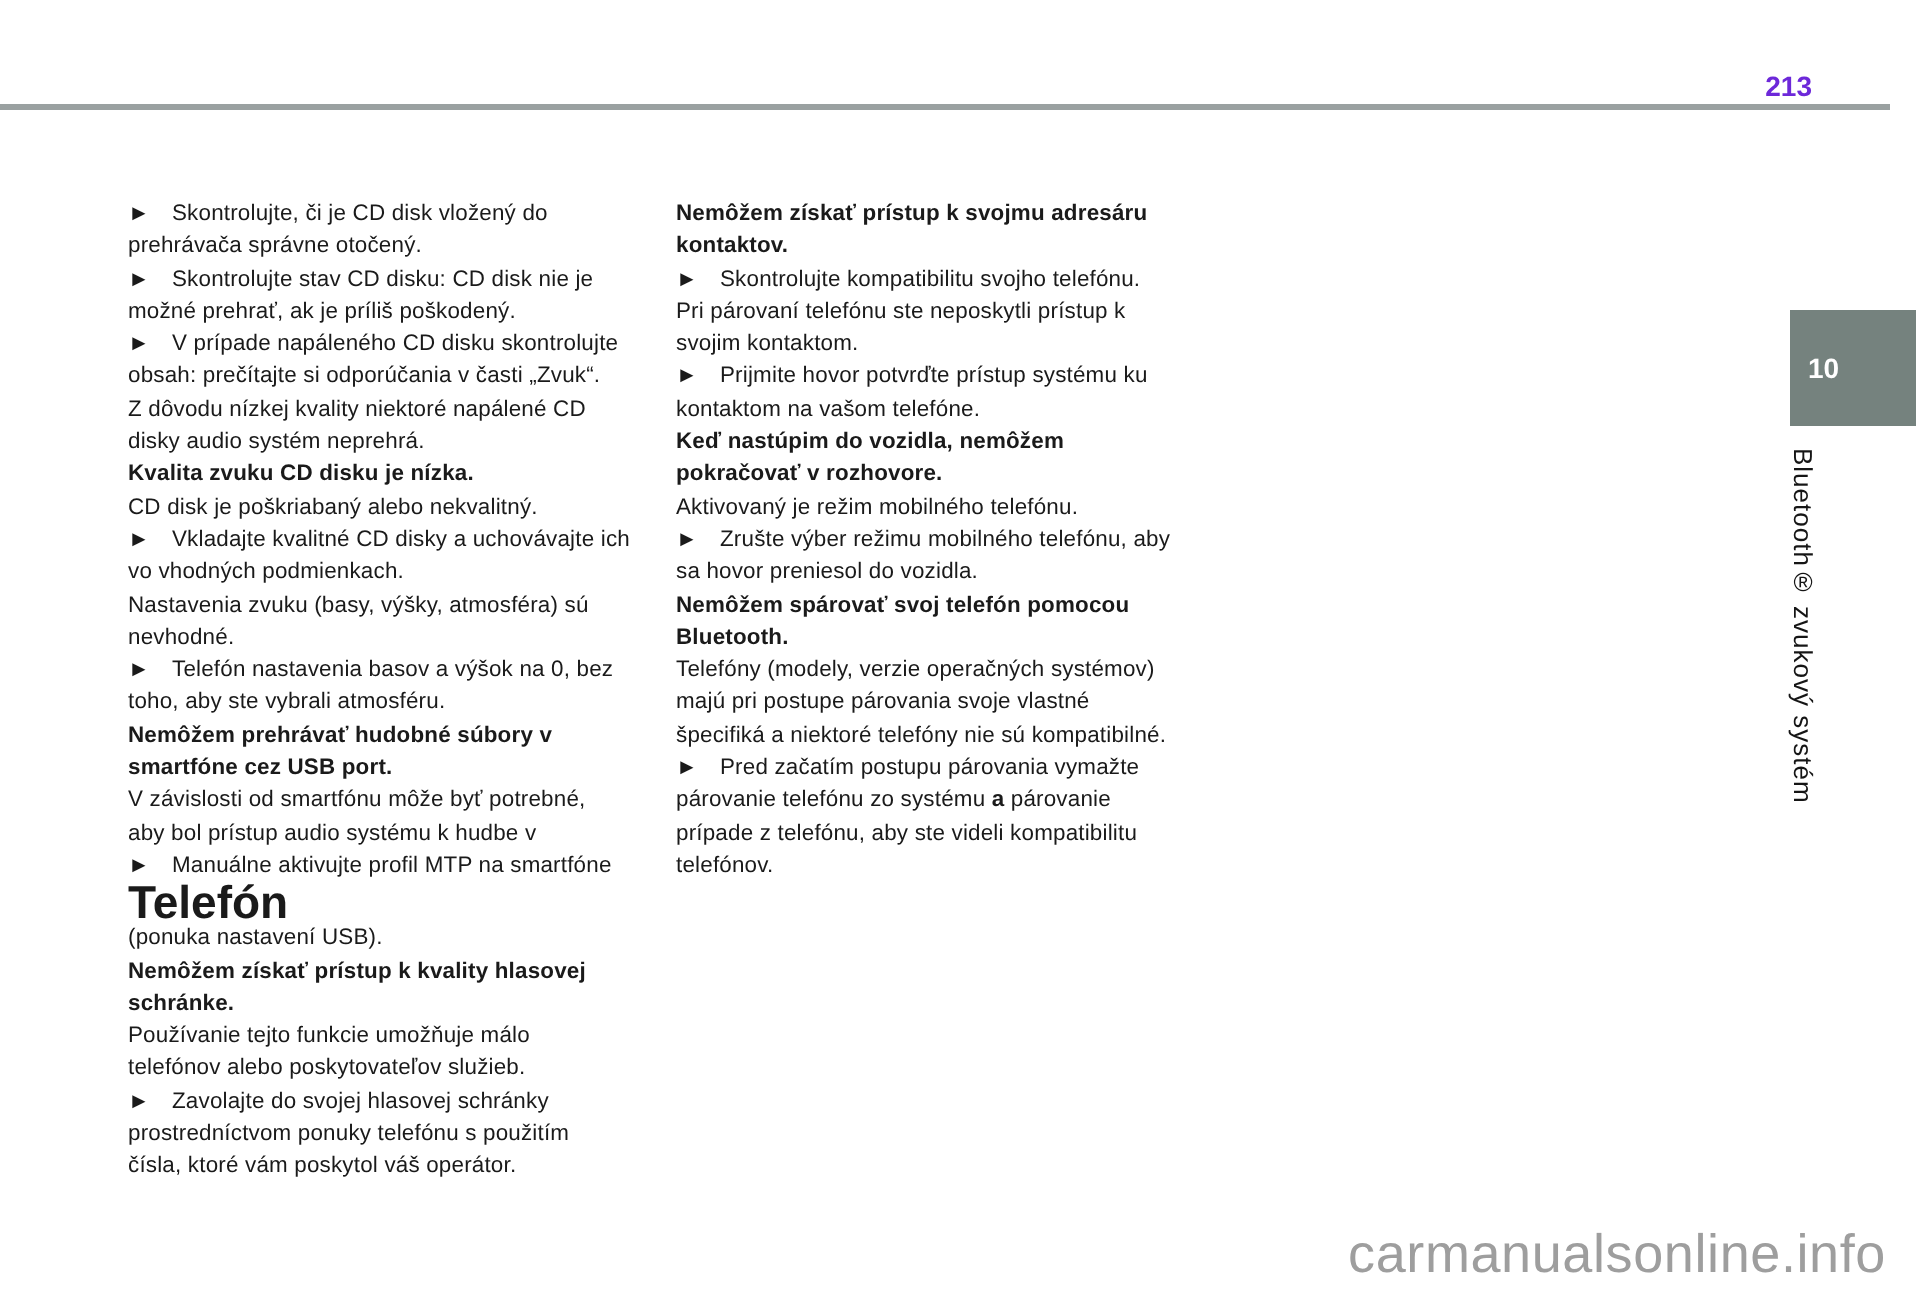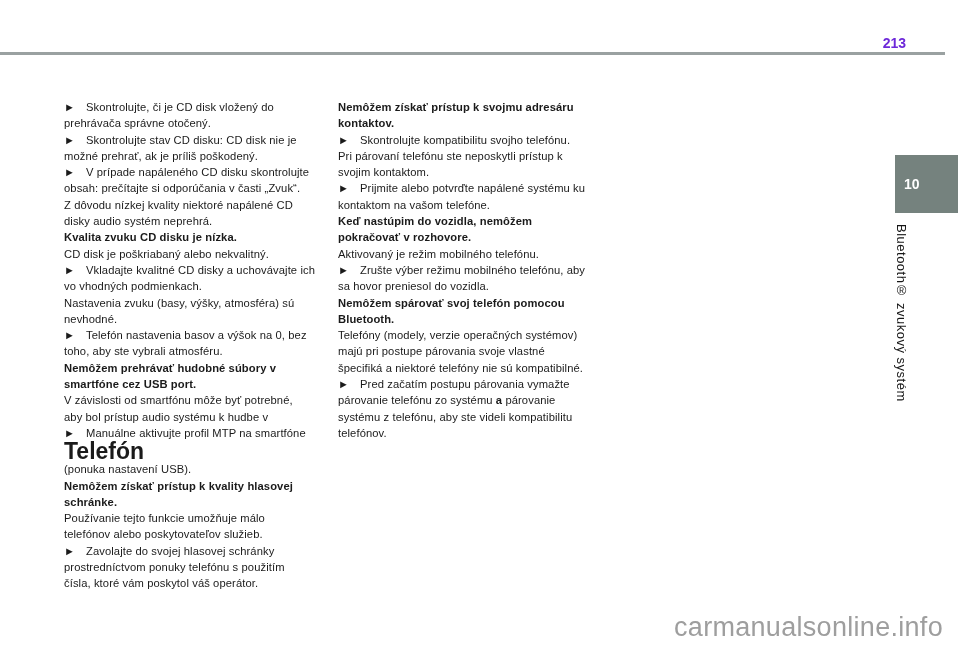--- a/index.html
+++ b/index.html
@@ -143,35 +143,35 @@
       <div class="line"><span class="bullet">►</span><span>Zavolajte do svojej hlasovej schránky</span></div>
       <div class="line"><span>prostredníctvom ponuky telefónu s použitím</span></div>
       <div class="line"><span>čísla, ktoré vám poskytol váš operátor.</span></div>
     </div>
   <div class="col right" id="col-right">
       <div class="line bold"><span>Nemôžem získať prístup k svojmu adresáru</span></div>
       <div class="line bold"><span>kontaktov.</span></div>
       <div class="line"><span class="bullet">►</span><span>Skontrolujte kompatibilitu svojho telefónu.</span></div>
       <div class="line"><span>Pri párovaní telefónu ste neposkytli prístup k</span></div>
       <div class="line"><span>svojim kontaktom.</span></div>
-      <div class="line"><span class="bullet">►</span><span>Prijmite alebo potvrďte napálené systému ku</span></div>
+      <div class="line"><span class="bullet">►</span><span>Prijmite hovor potvrďte prístup systému ku</span></div>
       <div class="line"><span>kontaktom na vašom telefóne.</span></div>
       <div class="line bold"><span>Keď nastúpim do vozidla, nemôžem</span></div>
       <div class="line bold"><span>pokračovať v rozhovore.</span></div>
       <div class="line"><span>Aktivovaný je režim mobilného telefónu.</span></div>
       <div class="line"><span class="bullet">►</span><span>Zrušte výber režimu mobilného telefónu, aby</span></div>
       <div class="line"><span>sa hovor preniesol do vozidla.</span></div>
       <div class="line bold"><span>Nemôžem spárovať svoj telefón pomocou</span></div>
       <div class="line bold"><span>Bluetooth.</span></div>
       <div class="line"><span>Telefóny (modely, verzie operačných systémov)</span></div>
       <div class="line"><span>majú pri postupe párovania svoje vlastné</span></div>
       <div class="line"><span>špecifiká a niektoré telefóny nie sú kompatibilné.</span></div>
       <div class="line"><span class="bullet">►</span><span>Pred začatím postupu párovania vymažte</span></div>
       <div class="line"><span>párovanie telefónu zo systému </span><span class="part-bold">a</span><span> párovanie</span></div>
-      <div class="line"><span>systému z telefónu, aby ste videli kompatibilitu</span></div>
+      <div class="line"><span>prípade z telefónu, aby ste videli kompatibilitu</span></div>
       <div class="line"><span>telefónov.</span></div>
     </div>
 </div>
 
 <div class="section-tab">
   <span>10</span>
 </div>
 
 <div class="sidebar-title">Bluetooth® zvukový systém</div>
 

